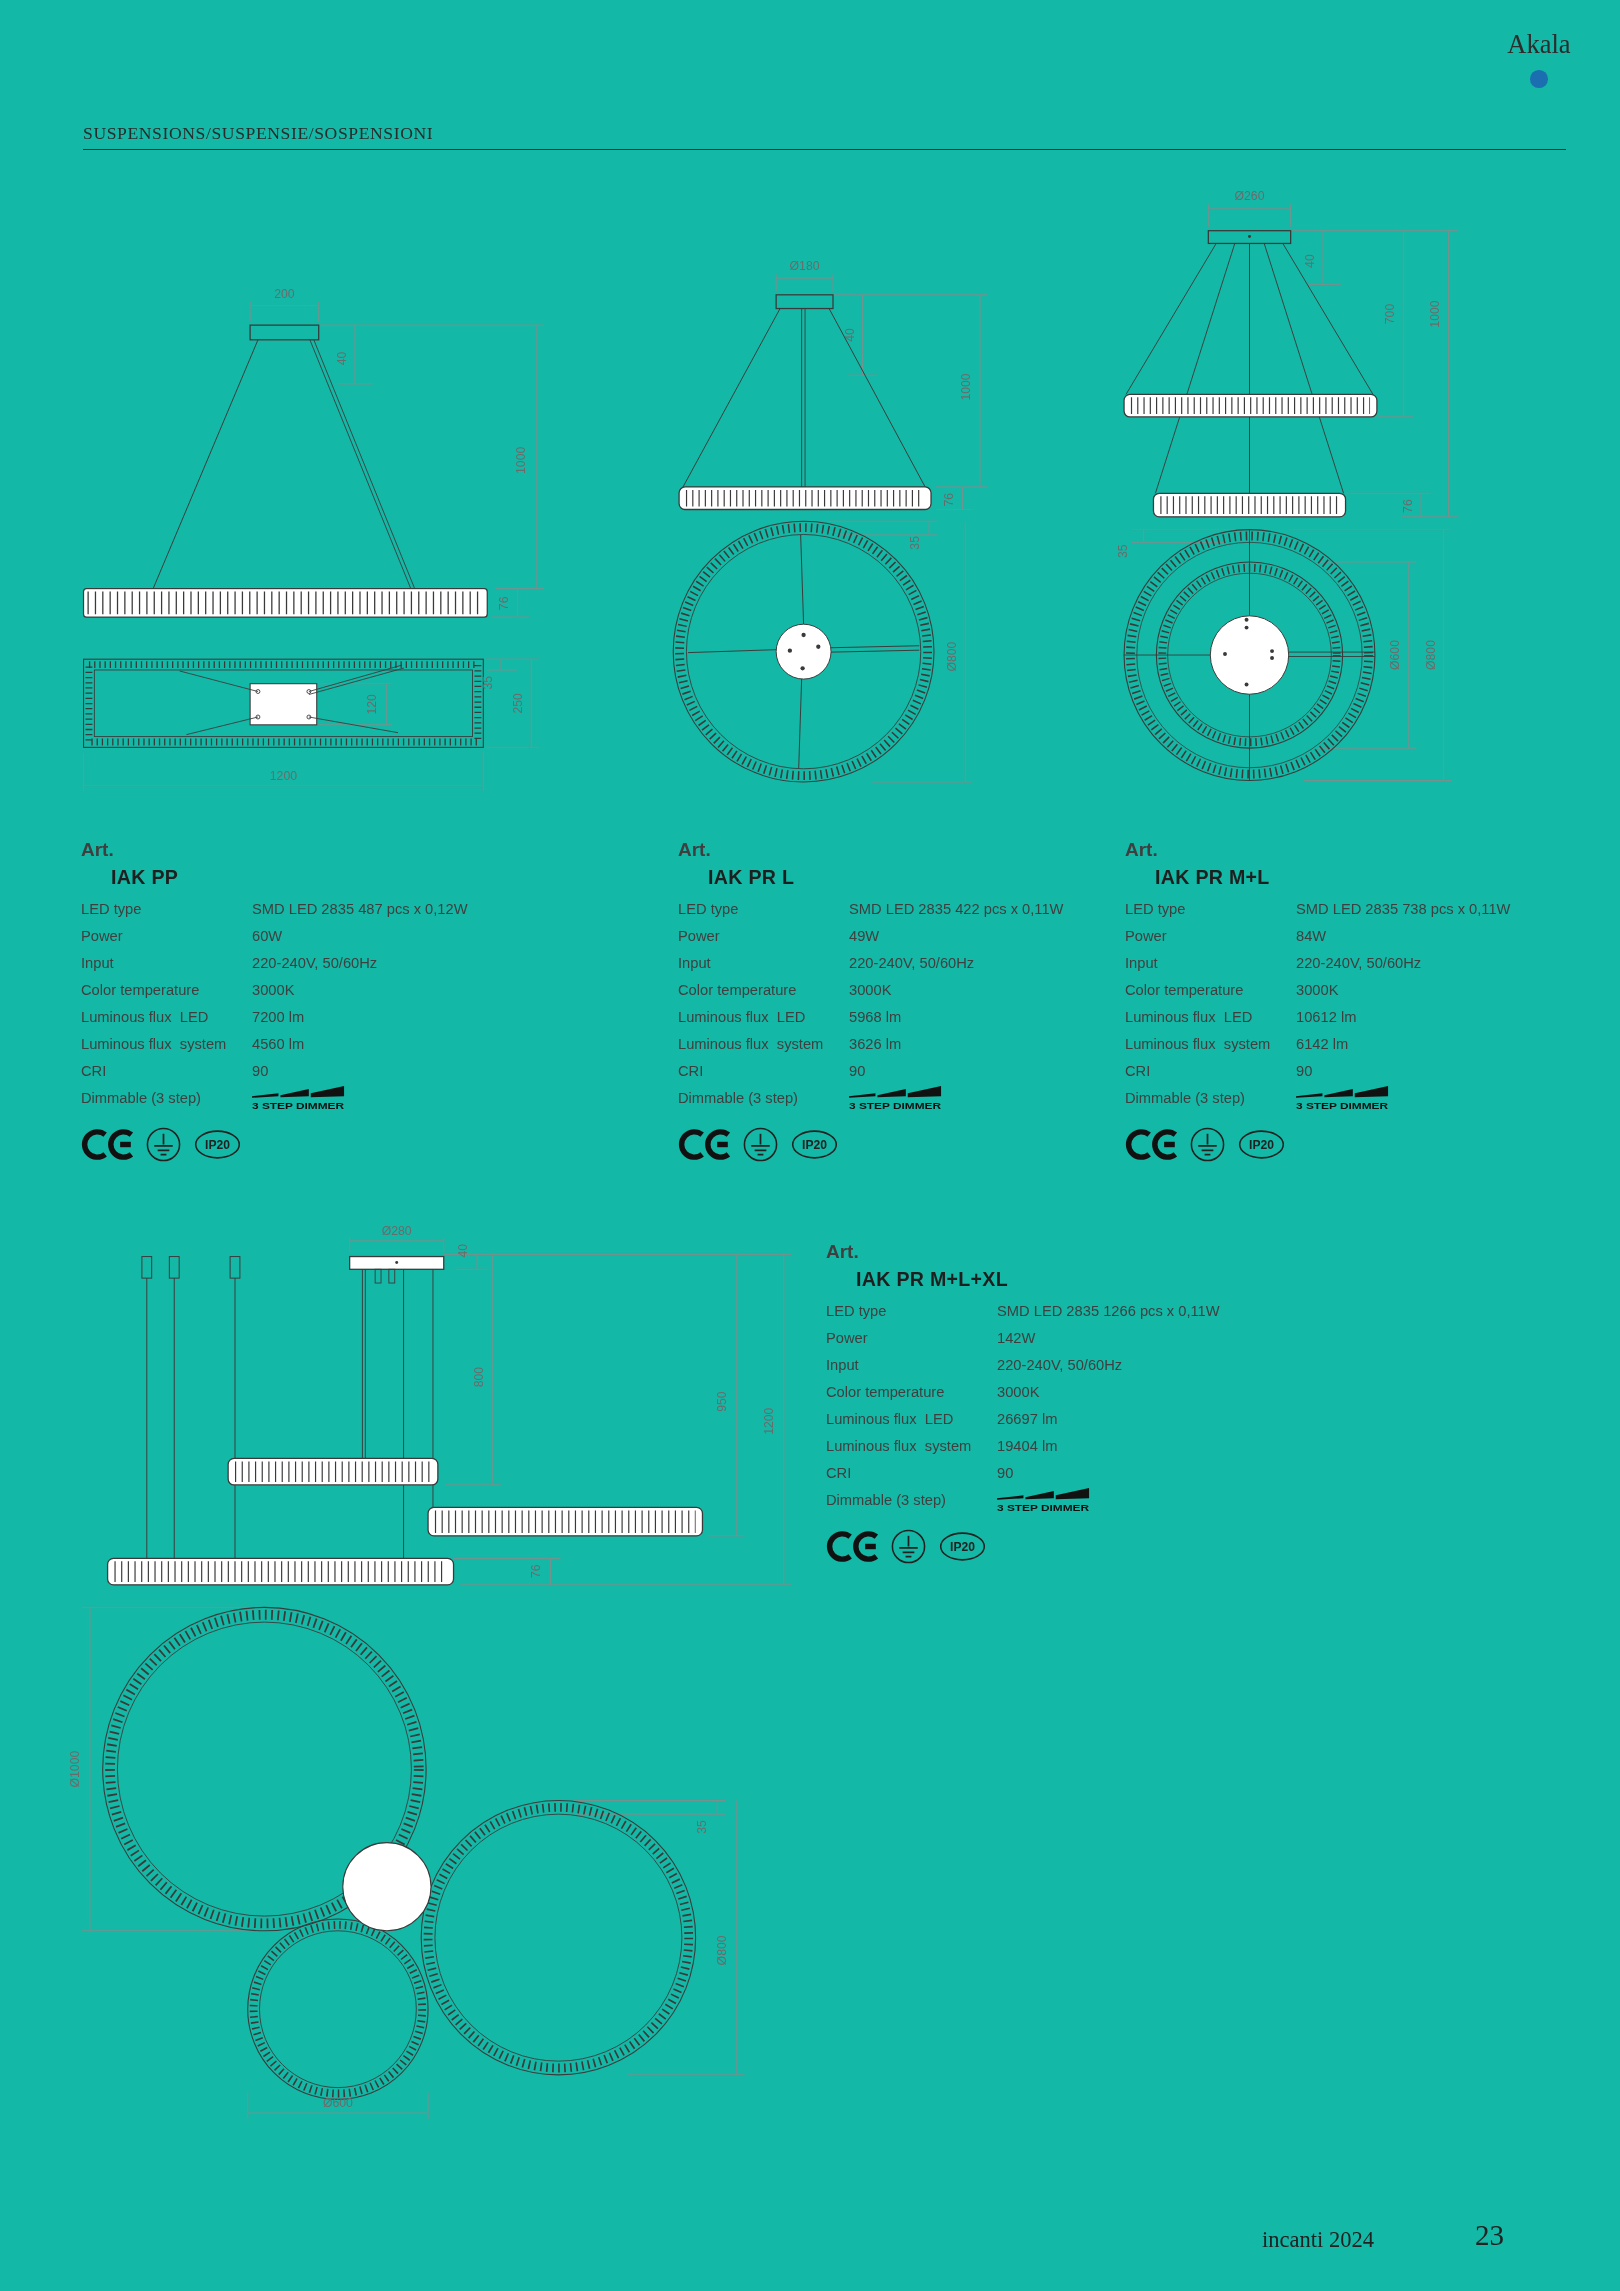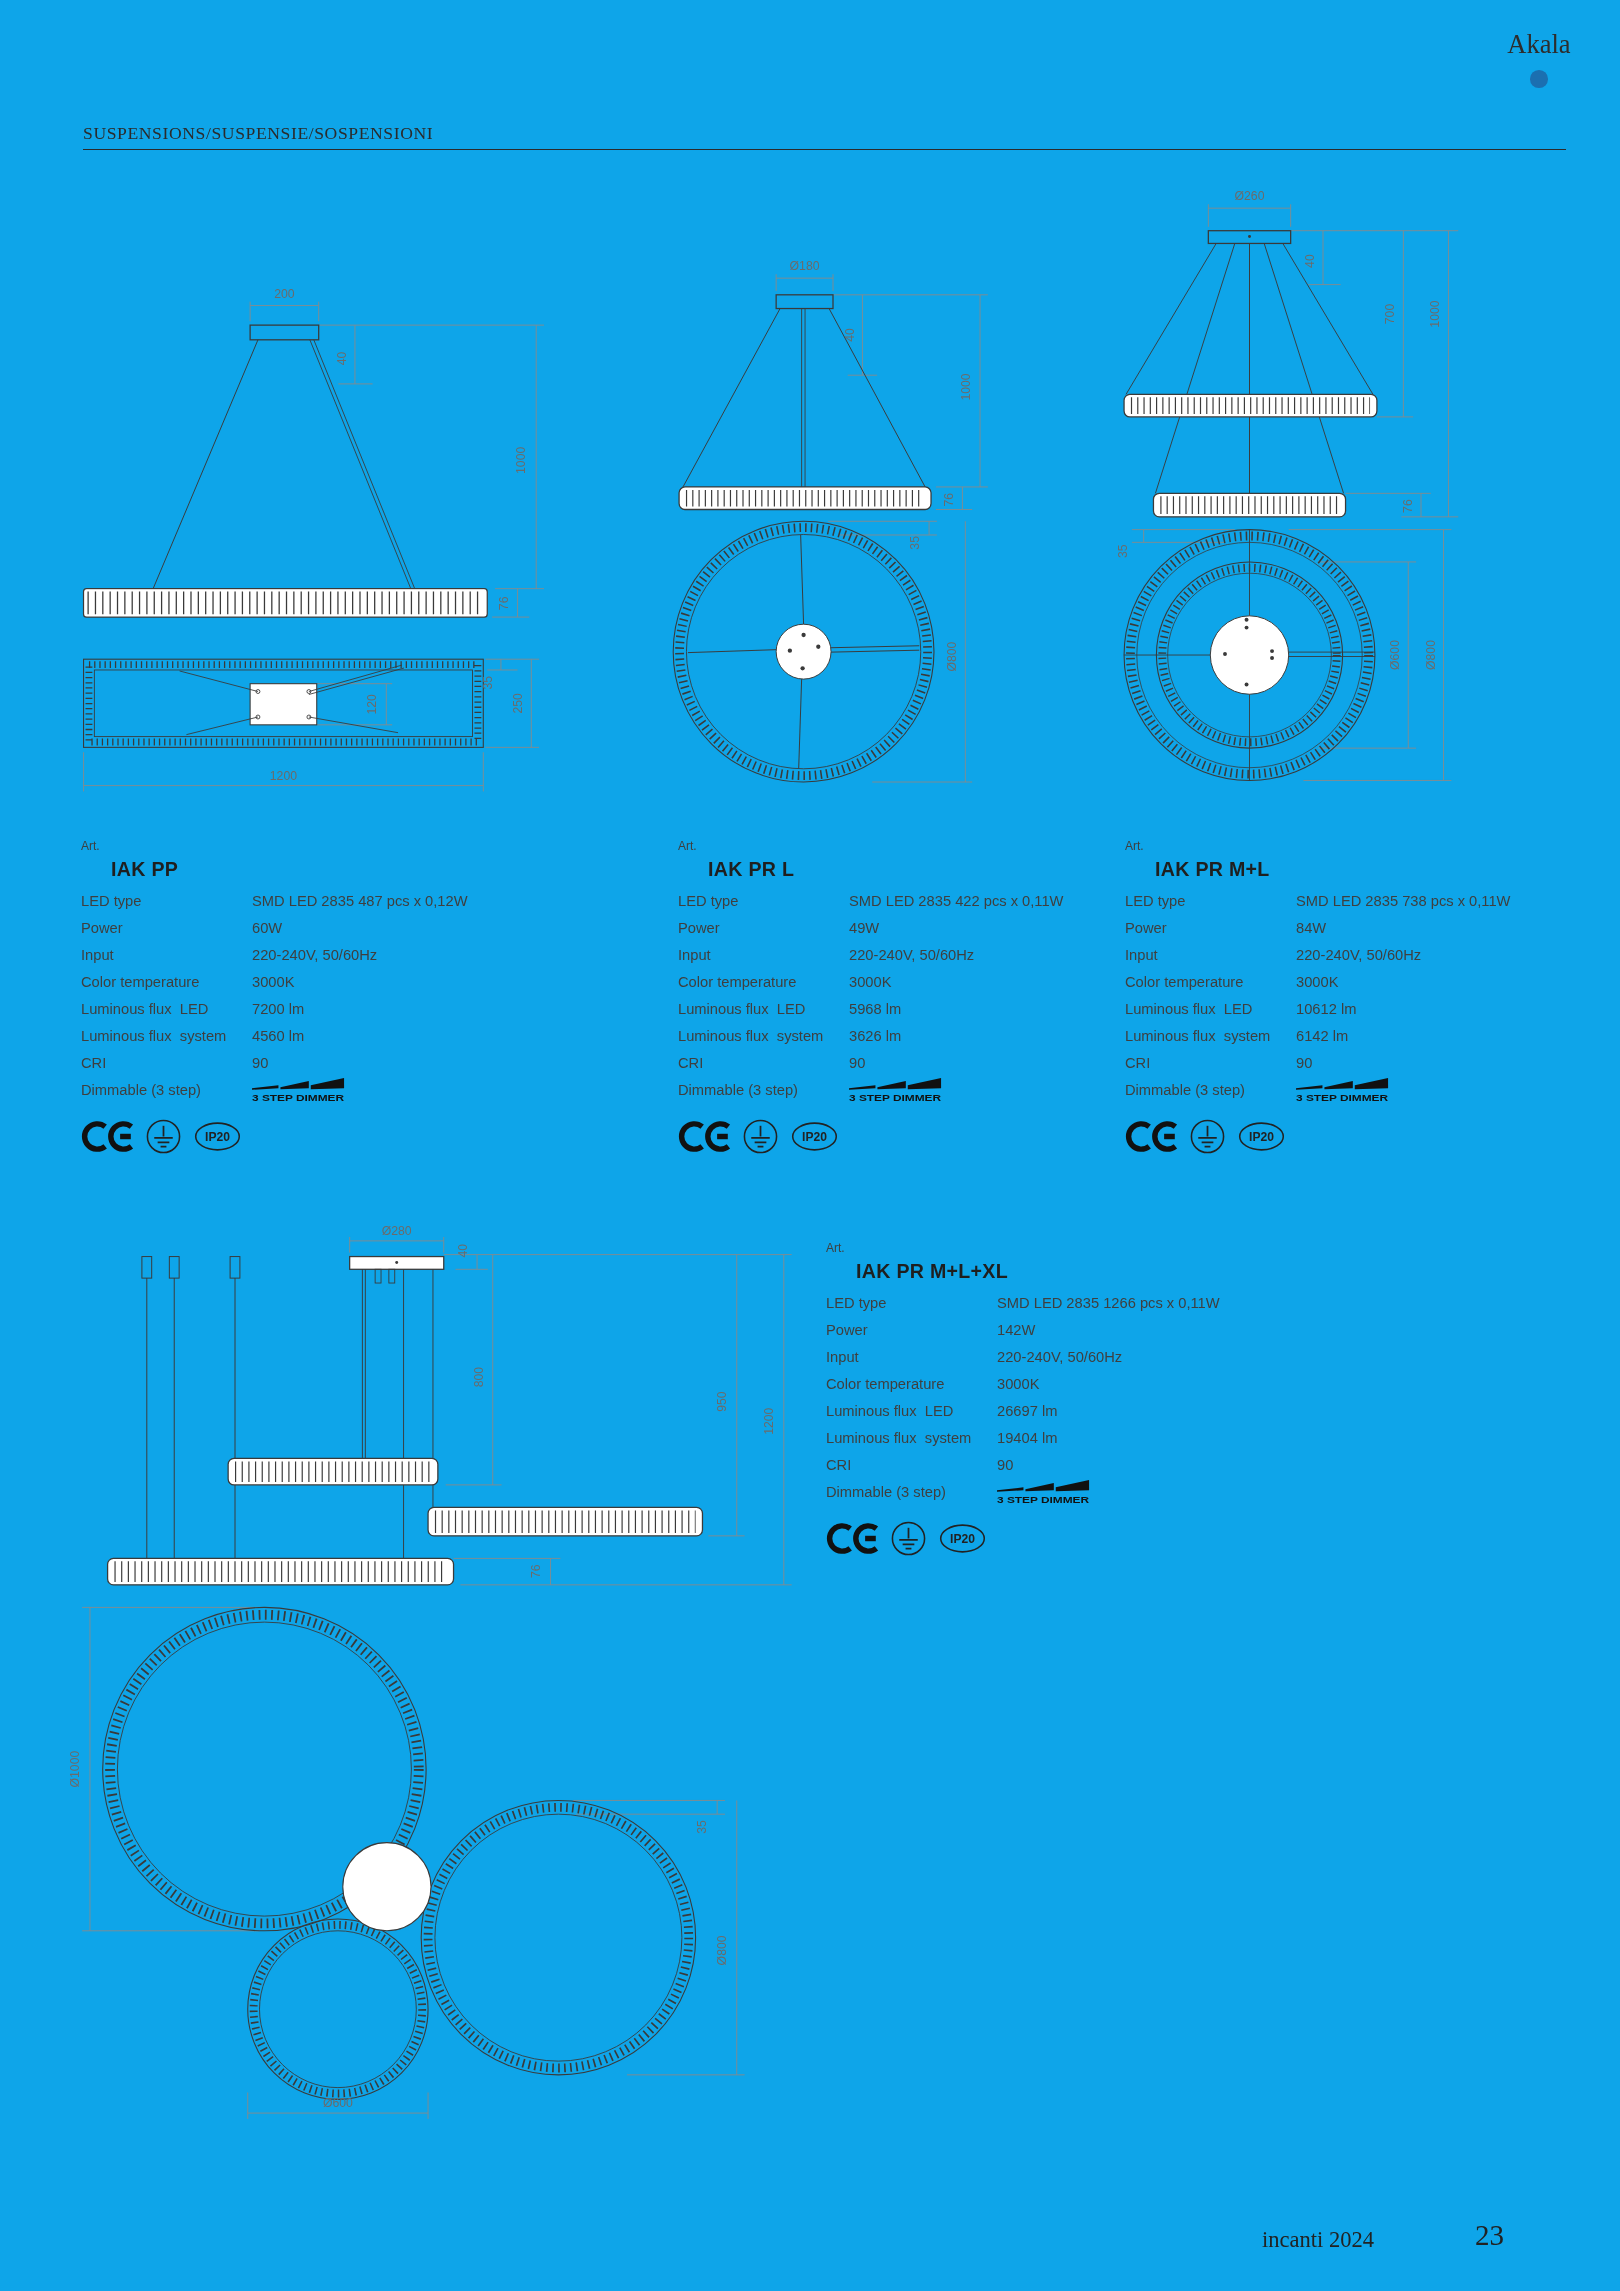--- a/index.html
+++ b/index.html
@@ -1,32 +1,32 @@
 <!DOCTYPE html>
 <html><head>
 <meta charset="utf-8">
 <style>
   html,body{margin:0;padding:0;background:#ffffff;}
-  #page{position:relative;width:1620px;height:2292px;background:#0ea5e9;overflow:hidden;
+  #page{position:relative;width:1620px;height:2292px;background:#14b8a6;overflow:hidden;
         font-family:"Liberation Sans",sans-serif;color:#3f3f3f;}
   .serif{font-family:"Liberation Serif",serif;}
   
   #brand{position:absolute;top:29px;left:1480px;width:118px;font-size:26.5px;color:#2d2d2d;text-align:center;}
   #brand-dot{position:absolute;top:70px;left:1530px;width:17.6px;height:17.6px;border-radius:50%;}
   #section-title{position:absolute;top:123px;left:83px;font-size:17.6px;letter-spacing:0.6px;color:#2b2b2b;}
   #header-rule{position:absolute;top:149px;left:83px;width:1483px;height:0;border-top:1.6px solid #2b2b2b;}
   
   #footer-catalog{position:absolute;top:2227px;left:1230px;width:176px;text-align:center;font-size:22.5px;color:#222;}
   #footer-page{position:absolute;top:2219px;left:1475px;width:78px;text-align:left;font-size:29px;color:#222;}
   
   .drawing{position:absolute;}
   svg text.dim{font-family:"Liberation Sans",sans-serif;font-size:12.5px;fill:#6b6b6b;}
   
   .spec-block{position:absolute;width:436px;}
-  .art-label{font-size:12px;color:#3f3f3f;}
+  .art-label{font-size:19px;color:#3f3f3f;font-weight:bold;}
   .product-name{font-size:19.6px;font-weight:bold;color:#1f1f1f;margin-top:4.9px;letter-spacing:0.3px;margin-left:30px;}
   .spec-table{margin-top:6.9px;}
   .spec-row{display:flex;line-height:27px;font-size:14.7px;}
   .spec-label{width:171px;flex:none;white-space:pre;}
   .spec-value{white-space:pre;}
   .badge-cell{display:flex;align-items:center;height:27px;}
   .icon-row{display:flex;align-items:center;gap:10.8px;margin-top:13.7px;height:39px;}
 </style>
 </head>
 <body>

